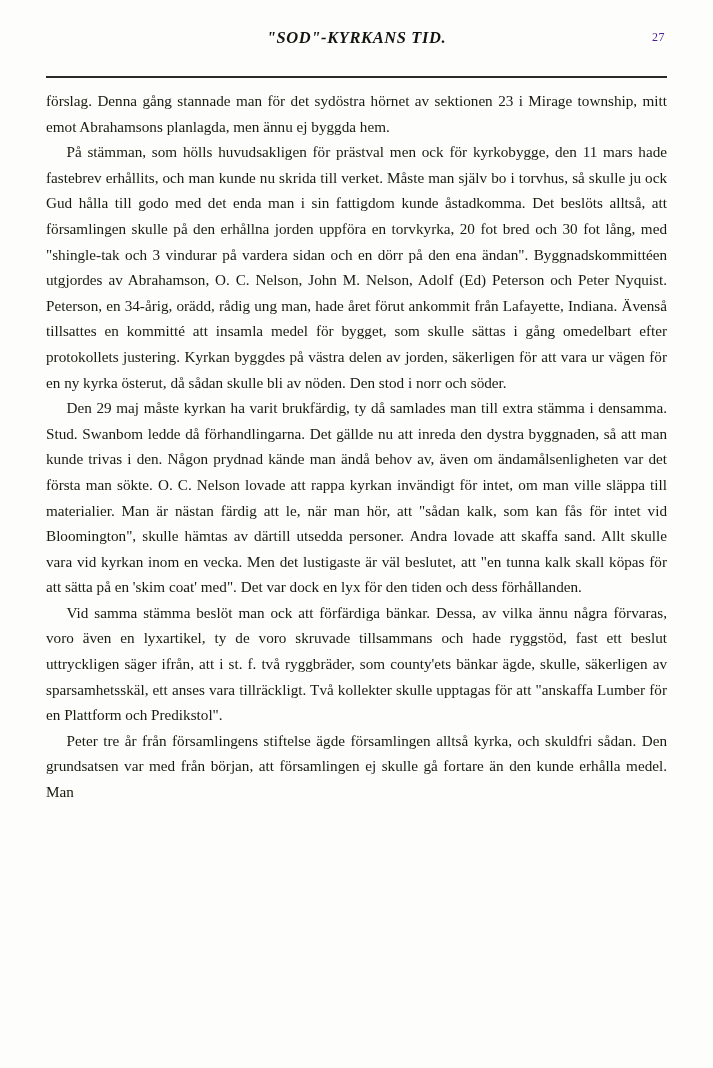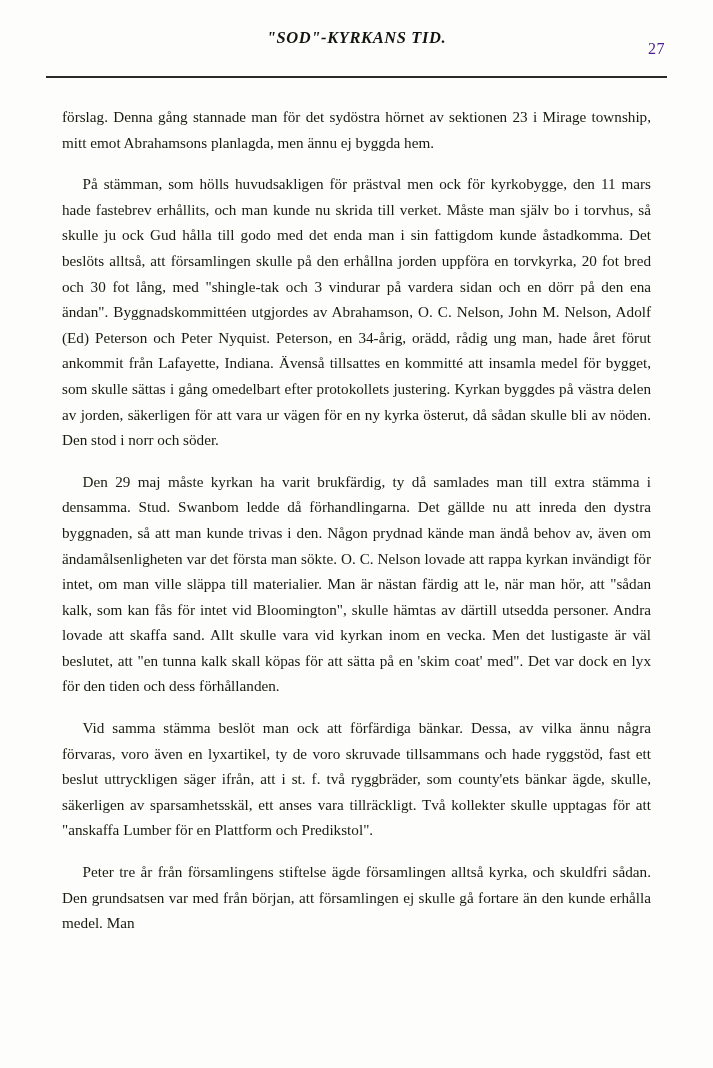--- a/index.html
+++ b/index.html
@@ -37,22 +37,22 @@
     font-weight: 700;
     font-size: 16.5px;
     letter-spacing: 0.6px;
     color: #15150f;
     text-align: center;
     white-space: nowrap;
   }
   .page-number {
     position: absolute;
     right: 0;
-    bottom: 0;
-    font-size: 16px;
+    bottom: 13px;
+    font-size: 12px;
     color: #4c1d95;
     letter-spacing: 0.5px;
   }
   .rule {
     position: absolute;
     left: 46px;
     right: 46px;
     top: 76px;
     height: 2px;
     background: #2a2a24;
@@ -61,21 +61,21 @@
     position: absolute;
     left: 46px;
     right: 46px;
     top: 88px;
     font-size: 15.2px;
     line-height: 25.6px;
     text-align: justify;
     color: #19190f;
   }
   .body-text p {
-    margin: 16px;
+    margin: 0;
     text-indent: 1.35em;
     text-align: justify;
     -webkit-hyphens: none;
     hyphens: none;
   }
   .body-text p.first {
     text-indent: 0;
   }
   .footer-space {
     position: absolute;

